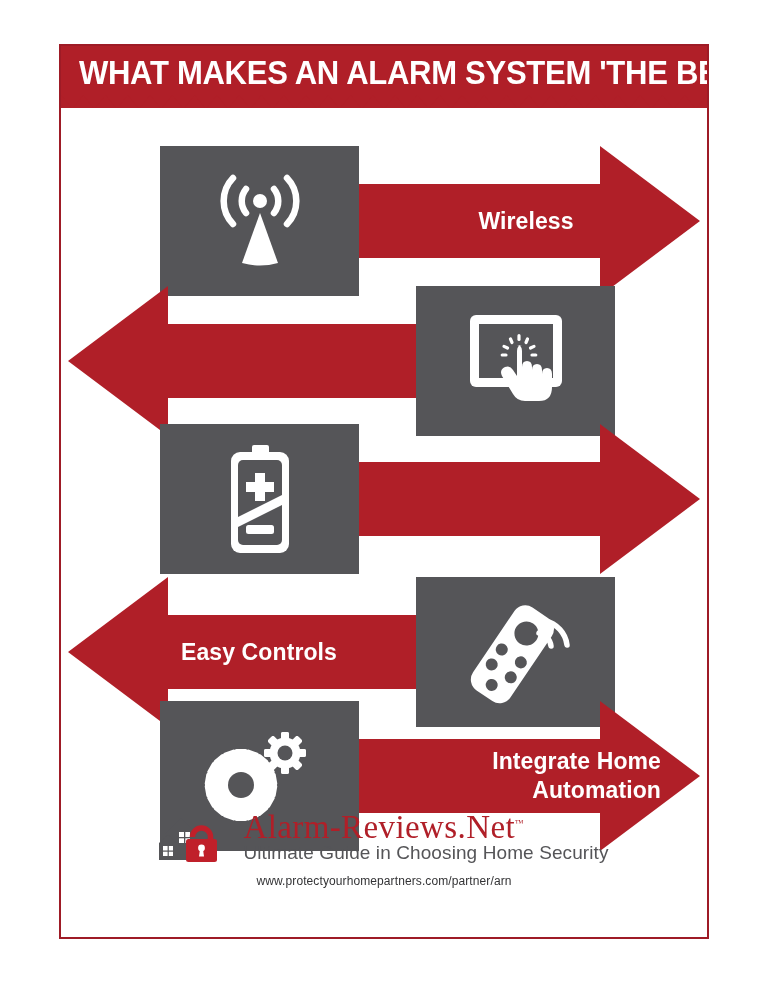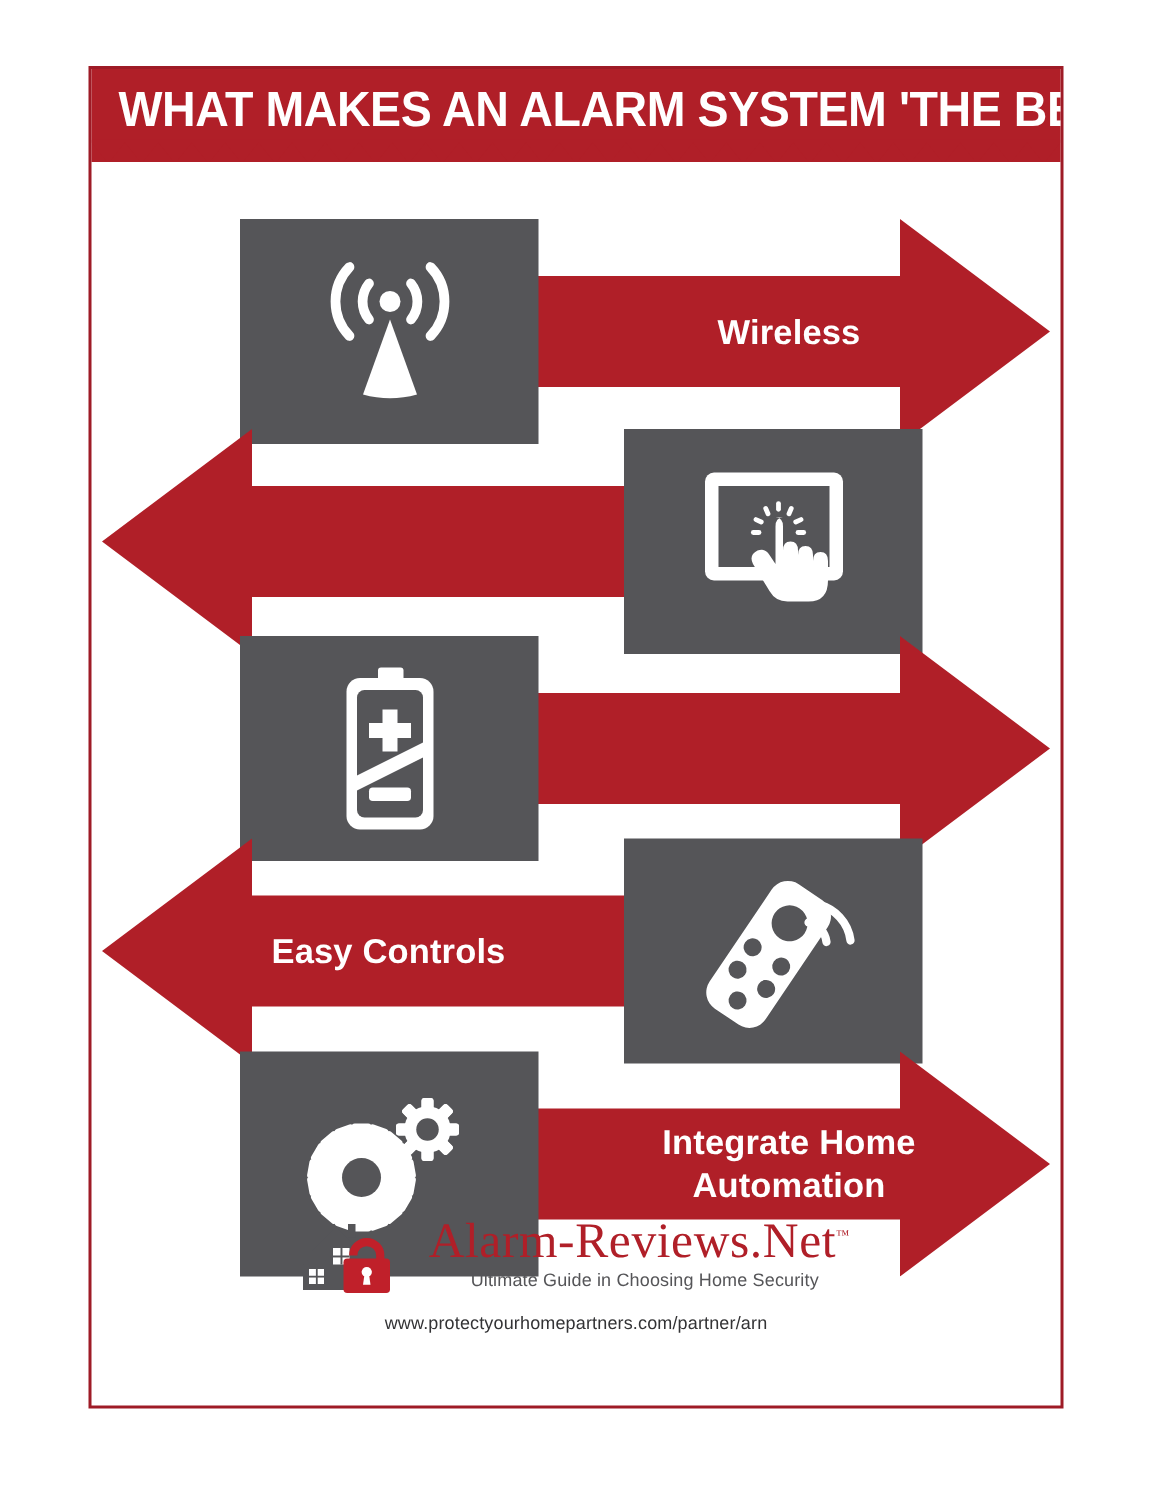--- a/index.html
+++ b/index.html
@@ -82,21 +82,21 @@
     position: absolute;
     top: 0;
     height: 150px;
     display: flex;
     align-items: center;
     justify-content: center;
     color: #ffffff;
     font-size: 23px;
     font-weight: bold;
     line-height: 29px;
-    text-align: center;
+    text-align: right;
     letter-spacing: 0.1px;
   }
   .arrow-label.dir-right { left: 330px; width: 270px; }
   .arrow-label.dir-left  { left: 48px;  width: 300px; }
 
   
   .icon-box {
     position: absolute;
     width: 199px;
     height: 150px;
@@ -136,26 +136,25 @@
     line-height: 34px;
     white-space: nowrap;
   }
   #logo-wordmark .tm {
     font-size: 9px;
     vertical-align: super;
     letter-spacing: 0;
   }
   #logo-tagline {
     color: #555558;
-    font-size: 12px;
+    font-size: 19px;
     line-height: 19px;
     letter-spacing: 0.1px;
     white-space: nowrap;
     margin-top: -1px;
-    margin-left: 28px;
   }
   #logo-url {
     color: #333335;
     font-size: 12px;
     line-height: 16px;
     letter-spacing: 0.1px;
     margin-top: 7px;
     white-space: nowrap;
   }
 </style>
@@ -226,21 +225,21 @@
           <svg width="90" height="112" viewBox="0 0 90 112">
         <rect fill="#ffffff" x="37" y="2" width="17" height="9" rx="2"></rect>
         <rect fill="#ffffff" x="16" y="9" width="58" height="101" rx="9"></rect>
         <rect fill="#555558" x="23" y="17" width="44" height="85" rx="5"></rect>
         <path fill="#ffffff" d="M23 74 L67 52 L67 62 L23 84 Z"></path>
         <path fill="#ffffff" d="M40 30 h10 v9 h9 v10 h-9 v9 h-10 v-9 h-9 v-10 h9 Z"></path>
         <rect fill="#ffffff" x="31" y="82" width="28" height="9" rx="2.5"></rect>
       </svg>
         </div>
       </div>
-      <div class="row" style="top: 513px;">
+      <div class="row" style="top: 531px;">
         <svg class="arrow-svg" viewBox="0 0 646 150">
           <path fill="#b01f28" d="M424 38 L396 75 L424 112
             L107 112 L107 150
             L7 75 L107 0
             L107 38 Z"></path>
         </svg>
         <div class="arrow-label dir-left">Easy Controls</div>
         <div class="icon-box side-right">
           <svg width="118" height="112" viewBox="0 0 118 112">
         <g transform="rotate(34 55 58)">

